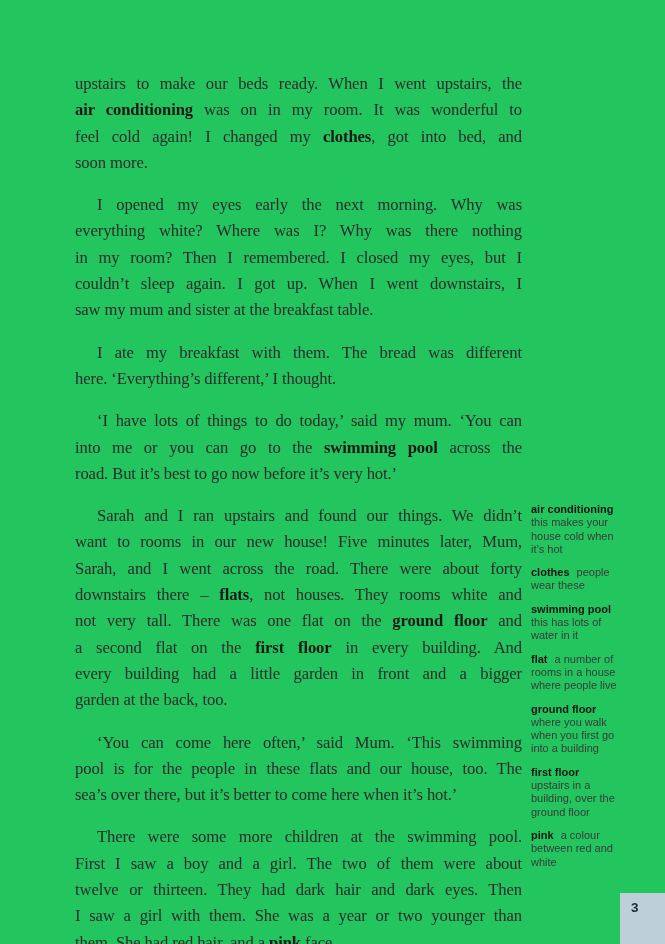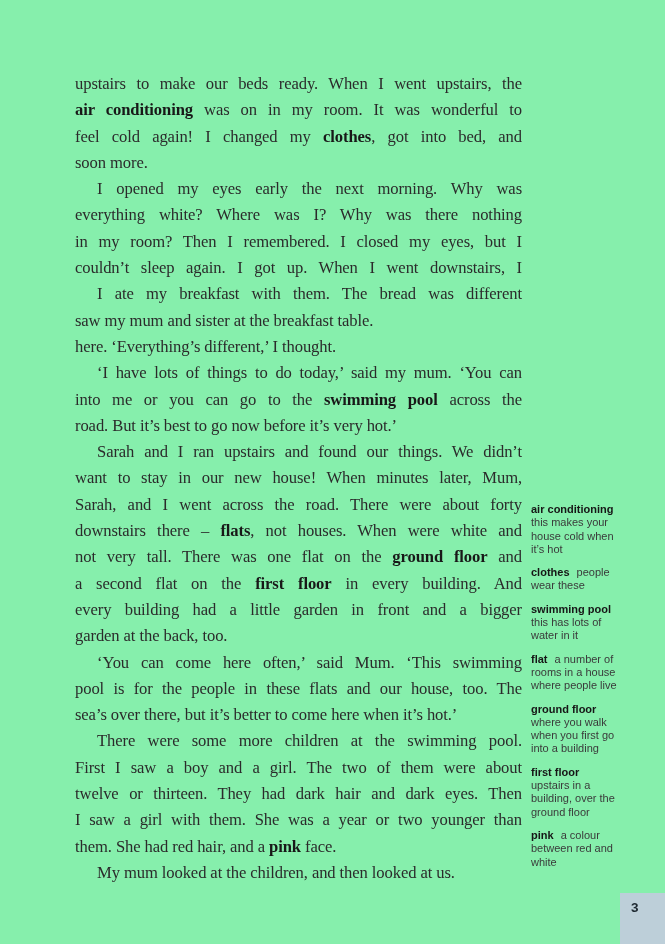--- a/index.html
+++ b/index.html
@@ -10,21 +10,21 @@
   body {
     width: 665px;
     height: 944px;
     position: relative;
     overflow: hidden;
     font-family: "Liberation Serif", "DejaVu Serif", serif;
   }
   .page {
     position: absolute;
     inset: 0;
-    background: #86efac;
+    background: #22c55e;
   }
   
   .main-text {
     position: absolute;
     left: 75px;
     top: 71px;
     width: 447px;
     color: #2b2b2b;
     font-size: 16.6px;
     line-height: 26.3px;
@@ -33,20 +33,21 @@
   .line {
     text-align: justify;
     text-align-last: left;
     white-space: normal;
   }
   .line.just {
     text-align-last: justify;
   }
   .line.indent {
     text-indent: 22px;
+    margin-top: 16px;
   }
   .line .bold {
     font-weight: bold;
     color: #181818;
   }
   
   .glossary {
     position: absolute;
     left: 531px;
     top: 503px;
@@ -88,30 +89,30 @@
 
   <div class="main-text">
       <div class="line just"><span>upstairs to make our beds ready. When I went upstairs, the</span></div>
       <div class="line just"><span class="bold">air conditioning</span><span> was on in my room. It was wonderful to</span></div>
       <div class="line just"><span>feel cold again! I changed my </span><span class="bold">clothes</span><span>, got into bed, and</span></div>
       <div class="line"><span>soon more.</span></div>
       <div class="line just indent"><span>I opened my eyes early the next morning. Why was</span></div>
       <div class="line just"><span>everything white? Where was I? Why was there nothing</span></div>
       <div class="line just"><span>in my room? Then I remembered. I closed my eyes, but I</span></div>
       <div class="line just"><span>couldn’t sleep again. I got up. When I went downstairs, I</span></div>
+      <div class="line"><span>saw my mum and sister at the breakfast table.</span></div>
       <div class="line just indent"><span>I ate my breakfast with them. The bread was different</span></div>
-      <div class="line"><span>saw my mum and sister at the breakfast table.</span></div>
       <div class="line"><span>here. ‘Everything’s different,’ I thought.</span></div>
       <div class="line just indent"><span>‘I have lots of things to do today,’ said my mum. ‘You can</span></div>
       <div class="line just"><span>into me or you can go to the </span><span class="bold">swimming pool</span><span> across the</span></div>
       <div class="line"><span>road. But it’s best to go now before it’s very hot.’</span></div>
       <div class="line just indent"><span>Sarah and I ran upstairs and found our things. We didn’t</span></div>
-      <div class="line just"><span>want to stay in our new house! When minutes later, Mum,</span></div>
+      <div class="line just"><span>want to rooms in our new house! Five minutes later, Mum,</span></div>
       <div class="line just"><span>Sarah, and I went across the road. There were about forty</span></div>
-      <div class="line just"><span>downstairs there – </span><span class="bold">flats</span><span>, not houses. When were white and</span></div>
+      <div class="line just"><span>downstairs there – </span><span class="bold">flats</span><span>, not houses. They rooms white and</span></div>
       <div class="line just"><span>not very tall. There was one flat on the </span><span class="bold">ground floor</span><span> and</span></div>
       <div class="line just"><span>a second flat on the </span><span class="bold">first floor</span><span> in every building. And</span></div>
       <div class="line just"><span>every building had a little garden in front and a bigger</span></div>
       <div class="line"><span>garden at the back, too.</span></div>
       <div class="line just indent"><span>‘You can come here often,’ said Mum. ‘This swimming</span></div>
       <div class="line just"><span>pool is for the people in these flats and our house, too. The</span></div>
       <div class="line"><span>sea’s over there, but it’s better to come here when it’s hot.’</span></div>
       <div class="line just indent"><span>There were some more children at the swimming pool.</span></div>
       <div class="line just"><span>First I saw a boy and a girl. The two of them were about</span></div>
       <div class="line just"><span>twelve or thirteen. They had dark hair and dark eyes. Then</span></div>

